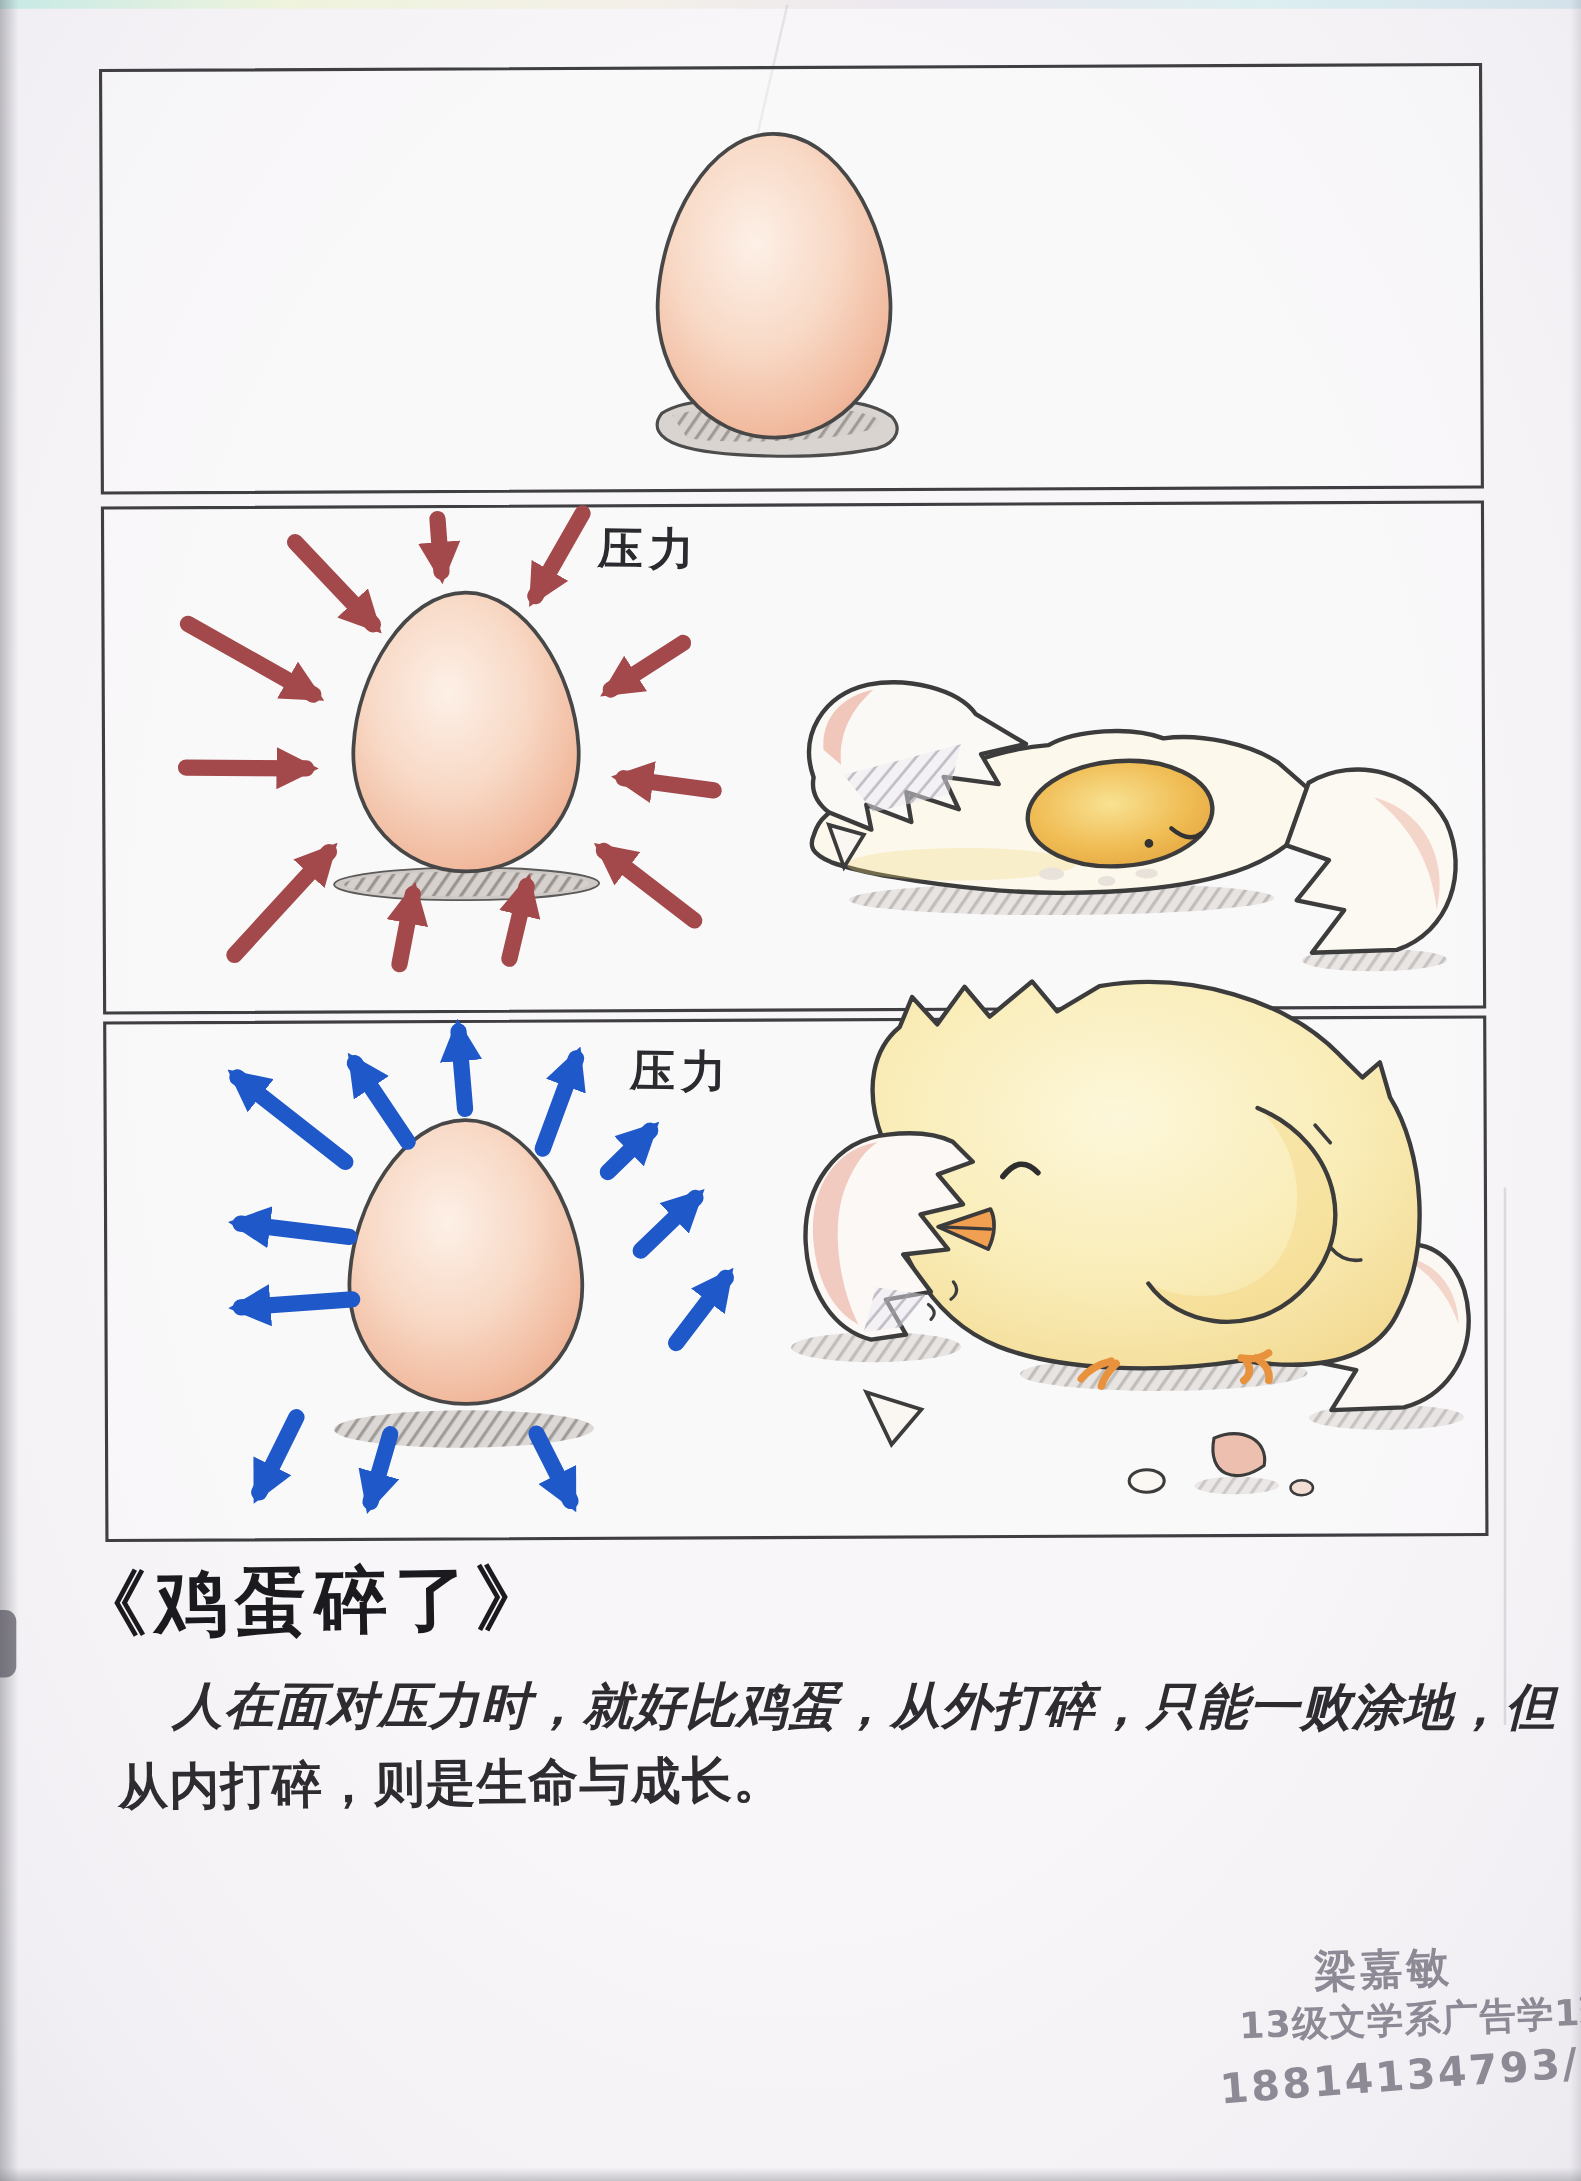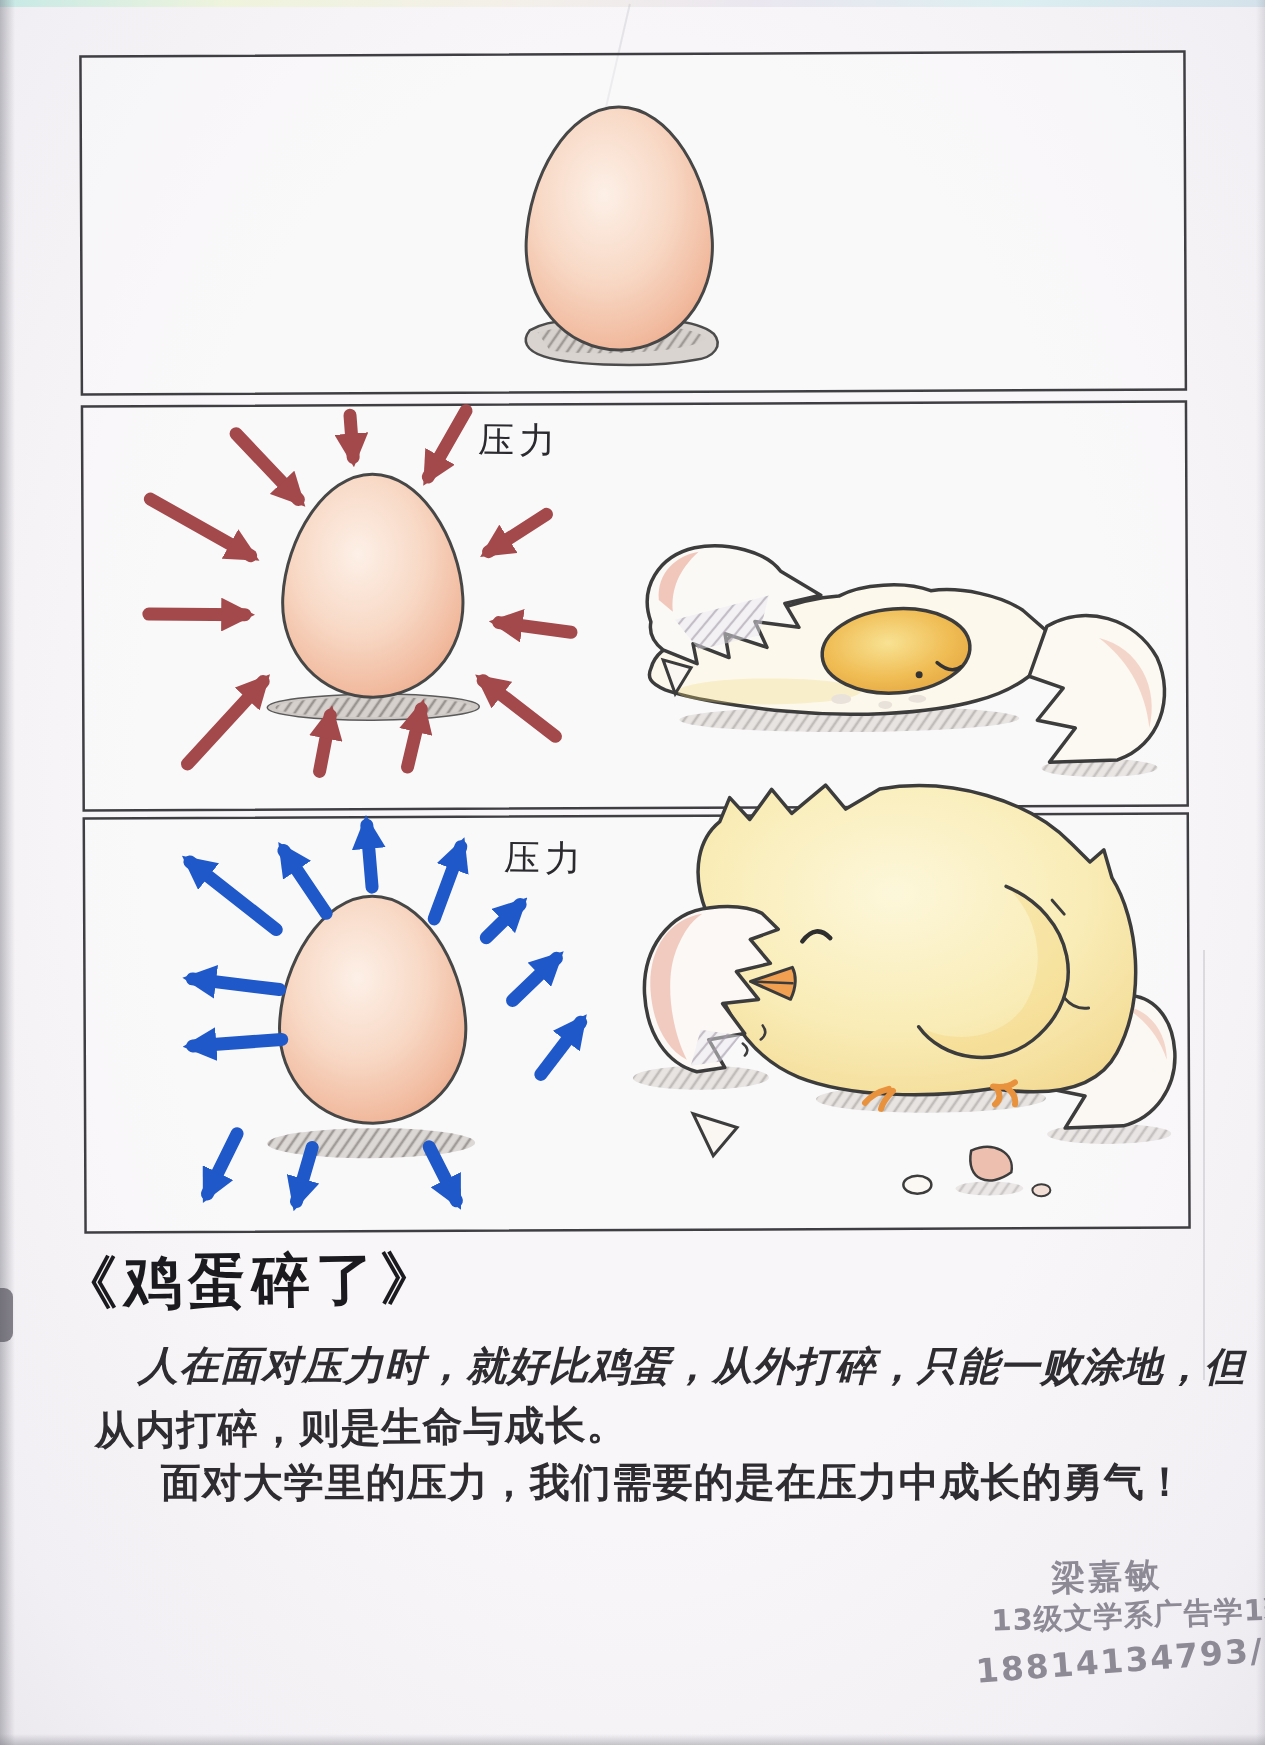--- a/index.html
+++ b/index.html
@@ -22,21 +22,21 @@
     background:linear-gradient(0deg,rgba(118,118,128,.38),rgba(118,118,128,0));}
   .smudge{position:absolute;left:0;top:1288px;width:13px;height:54px;background:#55525c;
     border-radius:0 9px 9px 0;opacity:.7;}
   .crease-v{position:absolute;left:1203px;top:950px;width:2px;height:430px;
     background:rgba(150,150,162,.28);}
   .crease-d{position:absolute;left:612px;top:2px;width:2px;height:150px;
     background:rgba(160,160,172,.22);transform:rotate(13deg);}
   .content{position:absolute;inset:0;transform:rotate(-0.25deg);transform-origin:50% 50%;}
   svg.art{position:absolute;left:0;top:0;}
   .txt{position:absolute;color:#2f2d30;white-space:nowrap;line-height:1.1;}
-  .pressure{font-size:36px;font-weight:400;letter-spacing:5px;color:#2b2a2e;}
+  .pressure{font-size:36px;font-weight:700;letter-spacing:5px;color:#2b2a2e;}
   .p2-label{left:480px;top:420px;transform:rotate(1deg);}
   .p3-label{left:504px;top:838px;transform:rotate(1deg);}
   .cap-title{left:58px;top:1248px;font-size:58px;font-weight:900;color:#1b1a1e;
     letter-spacing:6px;transform:rotate(-0.6deg);}
   .cap-line{font-size:40px;font-weight:600;letter-spacing:1px;color:#2e2c30;}
   .cap-l1{left:136px;top:1344px;transform:rotate(0.3deg);font-style:italic;}
   .cap-l2{left:92px;top:1404px;transform:rotate(-0.4deg);}
   .cap-l3{left:158px;top:1460px;transform:rotate(0.2deg);}
   .sig{color:#8d8a96;font-weight:600;}
   .sig-name{left:1048px;top:1560px;font-size:34px;letter-spacing:3px;transform:rotate(-2deg);}
@@ -197,20 +197,19 @@
       </g>
     </g>
   </svg>
 
   <div class="txt pressure p2-label">压力</div>
   <div class="txt pressure p3-label">压力</div>
 
   <div class="txt cap-title">《鸡蛋碎了》</div>
   <div class="txt cap-line cap-l1">人在面对压力时，就好比鸡蛋，从外打碎，只能一败涂地，但</div>
   <div class="txt cap-line cap-l2">从内打碎，则是生命与成长。</div>
-  <div class="txt cap-line cap-l3">面对大学里的压力，我们需要的是在压力中成长的勇气！</div>
 
   <div class="txt sig sig-name">梁嘉敏</div>
   <div class="txt sig sig-class">13级文学系广告学1班</div>
   <div class="txt sig sig-phone">18814134793/664793</div>
 
   </div>
 </div>
 
 </body></html>

